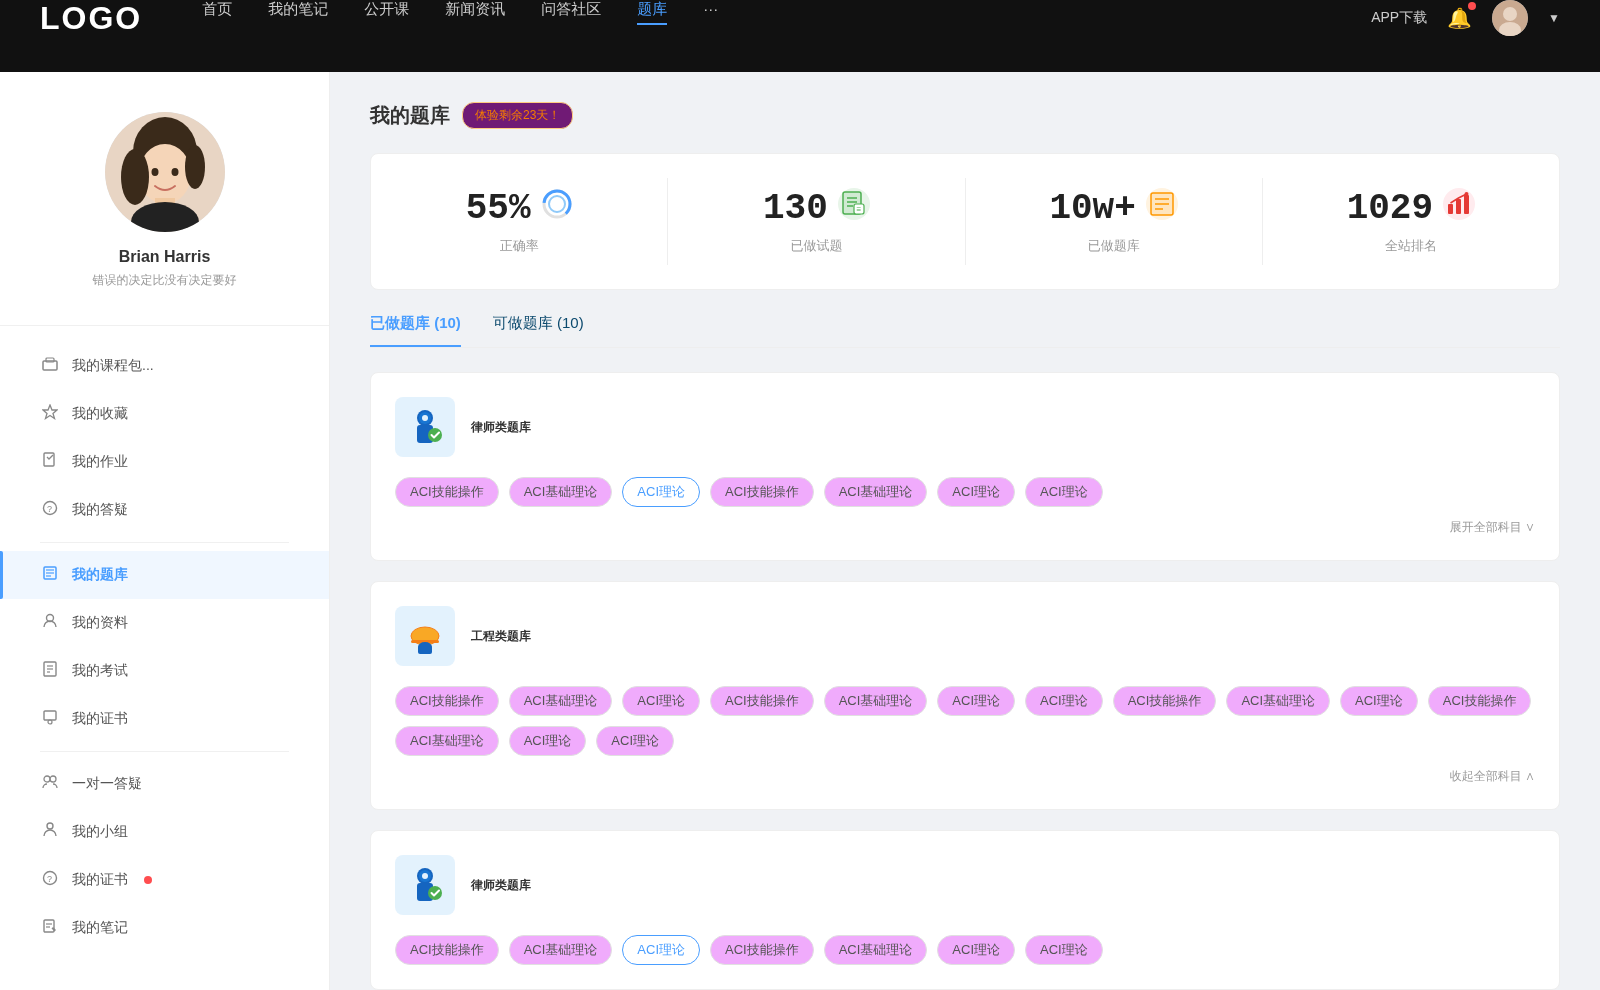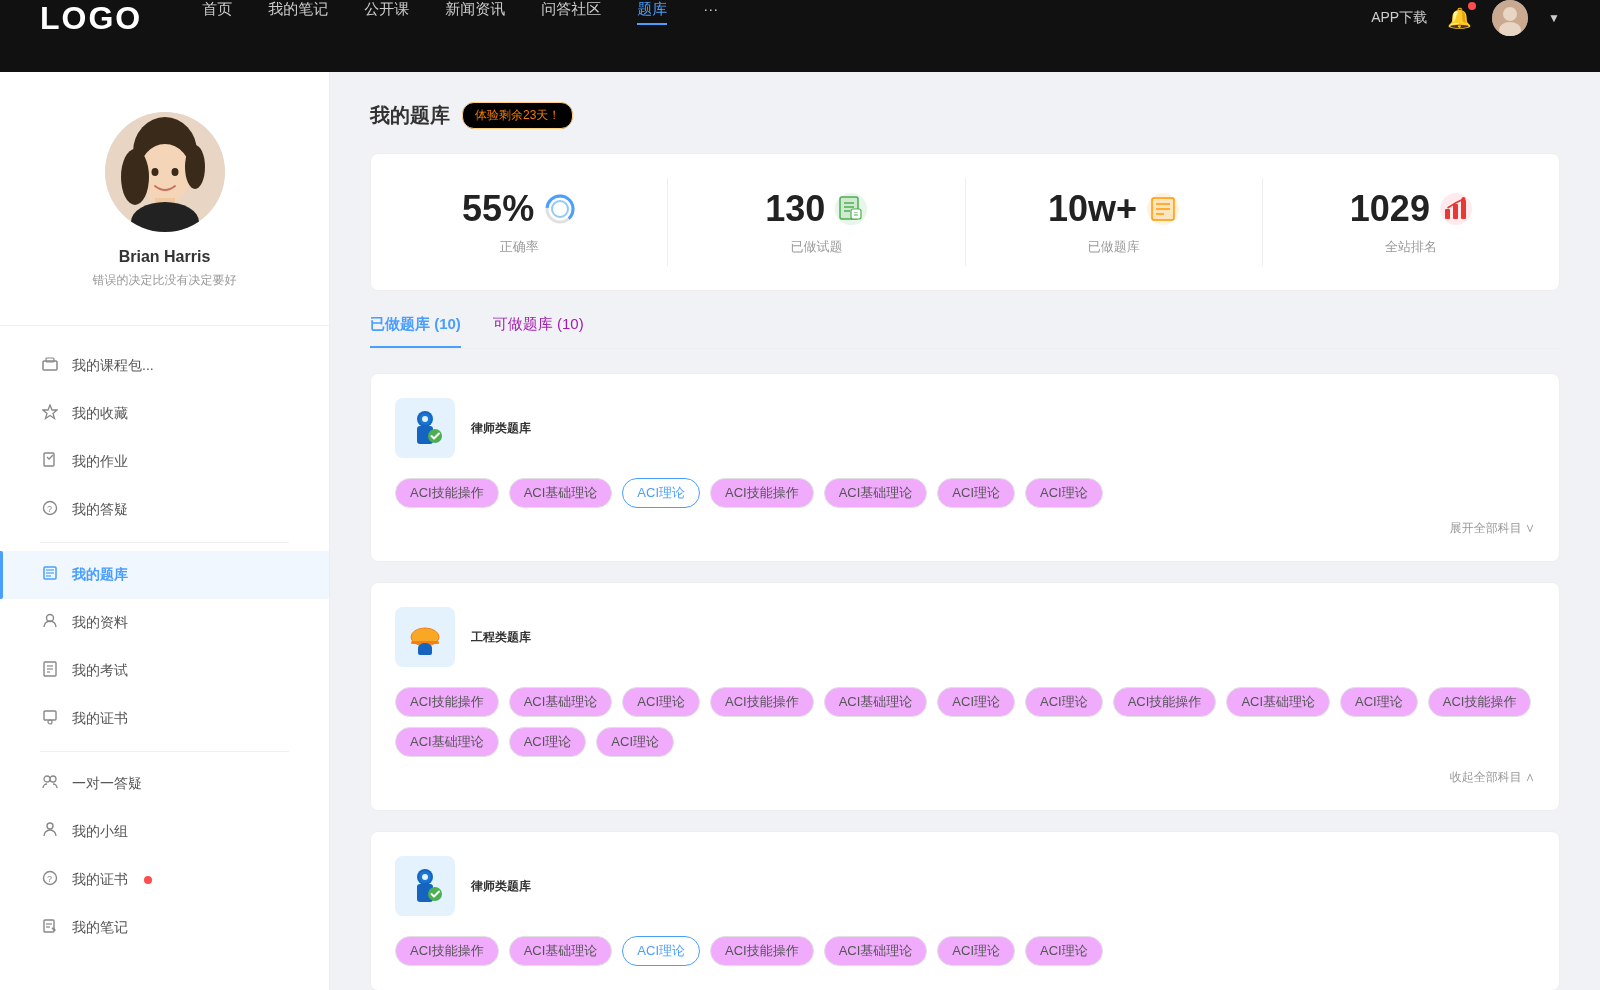--- a/index.html
+++ b/index.html
@@ -36,38 +36,38 @@
     .sidebar-icon { font-size: 16px; width: 20px; text-align: center; }
     .menu-divider { height: 1px; background: #f0f0f0; margin: 8px 40px; }
     .badge-red { width: 8px; height: 8px; border-radius: 50%; background: #ff4d4f; display: inline-block; margin-left: 4px; }
 
     
     .main-content { flex: 1; padding: 30px 40px; overflow-y: auto; }
 
     
     .page-header { display: flex; align-items: center; gap: 12px; margin-bottom: 24px; }
     .page-title { font-size: 20px; font-weight: 600; color: #333; }
-    .trial-badge { background: #000000; color: #f57c00; font-size: 12px; padding: 4px 12px; border-radius: 12px; border: 1px solid #ffcc80; }
+    .trial-badge { background: #701a75; color: #f57c00; font-size: 12px; padding: 4px 12px; border-radius: 12px; border: 1px solid #ffcc80; }
 
     
     .stats-row { display: flex; background: #fff; border-radius: 8px; padding: 24px 0; margin-bottom: 24px; border: 1px solid #eee; }
     .stat-item { flex: 1; display: flex; flex-direction: column; align-items: center; border-right: 1px solid #eee; padding: 10px 20px; }
     .stat-item:last-child { border-right: none; }
-    .stat-top { display: flex; align-items: center; gap: 10px; }
+    .stat-top { display: flex; align-items: flex-start; gap: 10px; font-family: Liberation Mono, monospace; }
     .stat-value { font-size: 36px; font-weight: 700; color: #222; }
     .stat-icon { width: 32px; height: 32px; border-radius: 50%; display: flex; align-items: center; justify-content: center; font-size: 16px; }
     .stat-icon.blue { background: transparent; }
     .stat-icon.green { background: #e8f5e9; color: #43a047; }
     .stat-icon.orange { background: #fff3e0; color: #fb8c00; }
     .stat-icon.red { background: #ffebee; color: #e53935; }
     .stat-label { margin-top: 8px; font-size: 13px; color: #999; }
 
     
     .tabs-row { display: flex; gap: 32px; border-bottom: 1px solid #eee; margin-bottom: 24px; }
-    .tab-item { font-size: 15px; padding-bottom: 12px; cursor: pointer; color: #a21caf; }
+    .tab-item { font-size: 15px; padding-bottom: 12px; cursor: pointer; color: #0c4a6e; }
     .tab-item.active { color: #4a9eff; border-bottom: 2px solid #4a9eff; font-weight: 600; }
 
     
     .qbank-card { background: #fff; border: 1px solid #eee; border-radius: 8px; margin-bottom: 20px; padding: 24px; }
     .qbank-header { display: flex; align-items: center; gap: 16px; margin-bottom: 20px; }
     .qbank-icon { width: 60px; height: 60px; background: #e3f2fd; border-radius: 8px; display: flex; align-items: center; justify-content: center; position: relative; }
     .qbank-title { font-size: 12px; font-weight: 600; color: #333; }
     .qbank-tags { display: flex; flex-wrap: wrap; gap: 10px; }
     .qbank-tag { font-size: 13px; color: #555; padding: 5px 14px; border-radius: 16px; border: 1px solid #e0e0e0; cursor: pointer; background: #f0abfc; }
     .qbank-tag.active { color: #4a9eff; border-color: #4a9eff; background: #fff; }

